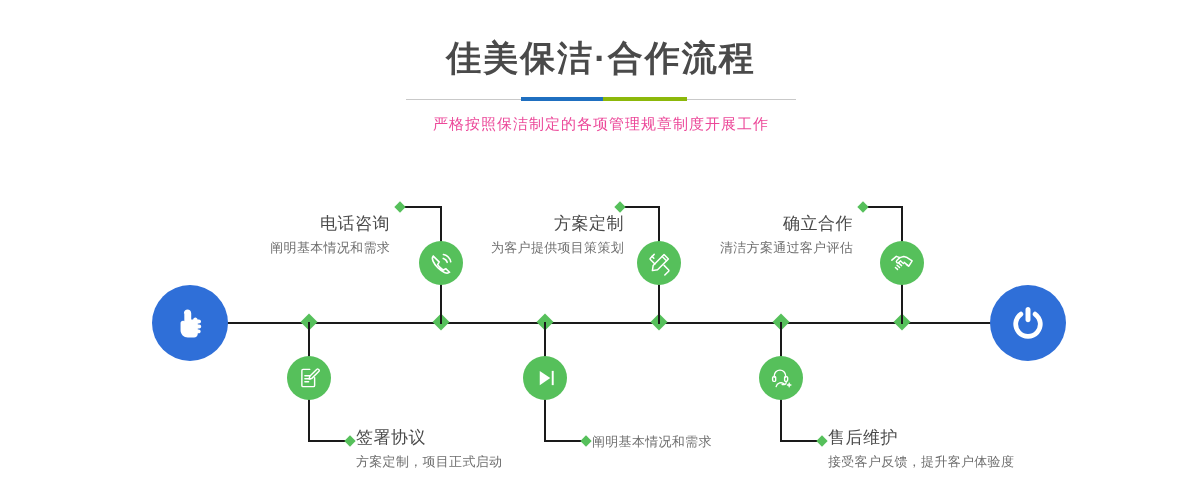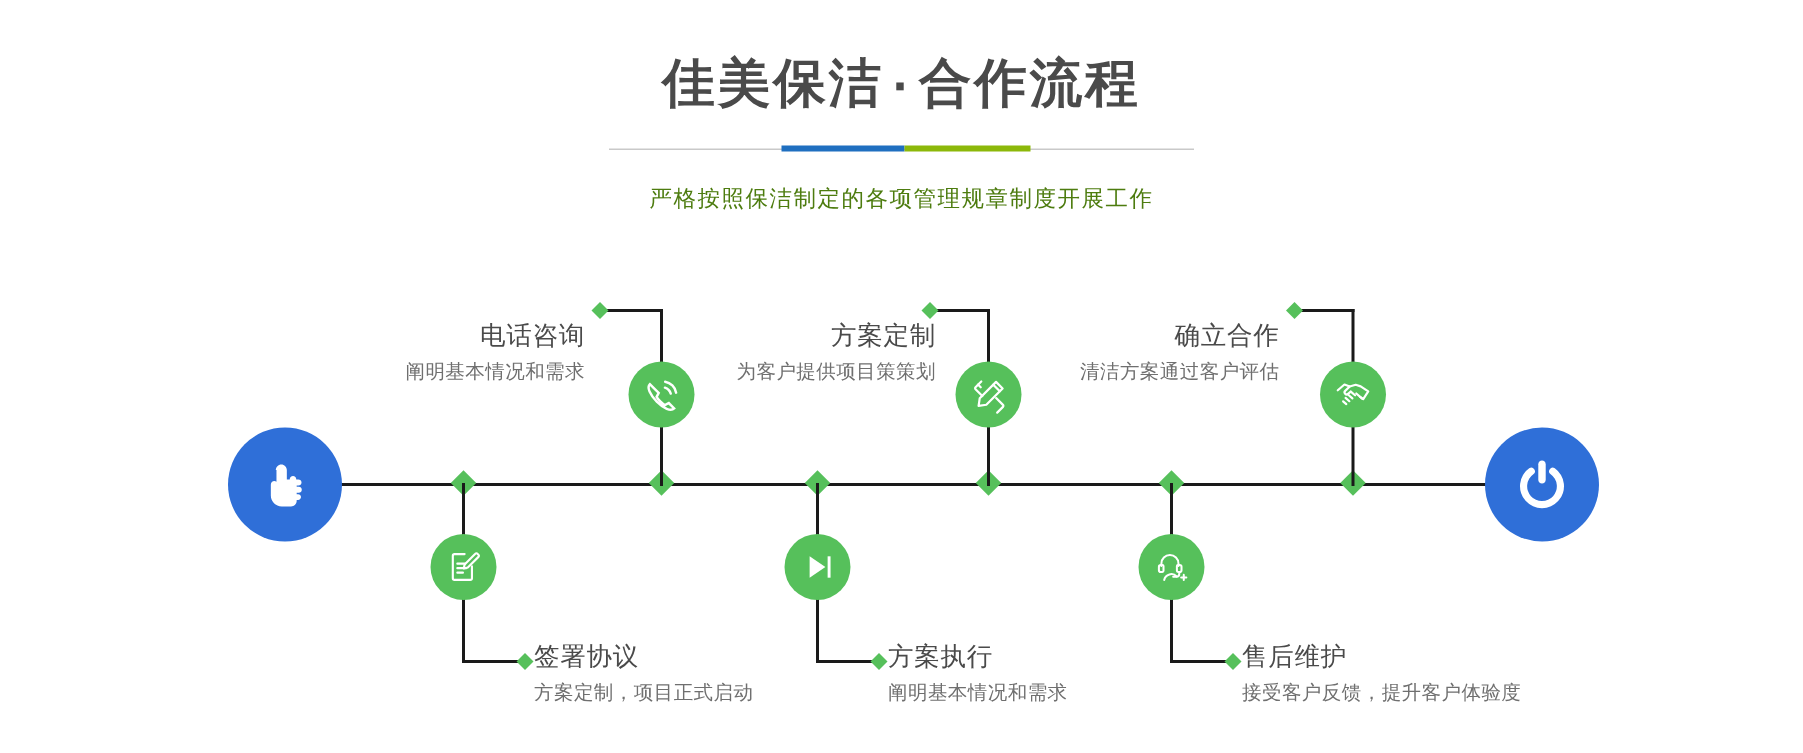--- a/index.html
+++ b/index.html
@@ -21,21 +21,20 @@
     background: #ffffff;
   }
 
   
   .header {
     position: absolute;
     left: 0;
     top: 0;
     width: 1202px;
     text-align: center;
-    font-family: Liberation Mono, monospace;
   }
   .page-title {
     margin: 0;
     padding-top: 38px;
     font-size: 35px;
     font-weight: 600;
     letter-spacing: 2px;
     color: #4a4a4a;
     line-height: 1.15;
   }
@@ -63,24 +62,24 @@
   }
   .divider-green {
     position: absolute;
     left: 197px;
     top: 3px;
     width: 84px;
     height: 4px;
     background: #8cb80a;
   }
   .page-subtitle {
-    margin: 8px;
+    margin: 0;
     padding-top: 9px;
     font-size: 15px;
-    color: #4d7c0f;
+    color: #ec4899;
     letter-spacing: 1px;
   }
 
   
   .timeline {
     position: absolute;
     left: 0;
     top: 0;
     width: 1202px;
     height: 502px;
@@ -273,21 +272,20 @@
     <div class="label-dot" style="left:582px; top:437px;"></div>
     <div class="step-node" style="left:523px; top:356px;">
       <span>
         <svg class="icon-svg" width="24" height="24" viewBox="0 0 32 32" aria-hidden="true">
           <path d="M9 6.5 23 16 9 25.5z" fill="#ffffff"></path>
           <rect x="25" y="6.5" width="2.6" height="19" fill="#ffffff"></rect>
         </svg>
       </span>
     </div>
     <div class="label-block below" style="left:592px; top:428px; width:260px;">
-      <div class="lb-title">方案执行</div>
       <div class="lb-desc">阐明基本情况和需求</div>
     </div>
 
     <div class="diamond" style="left:896px; top:316px;"></div>
     <div class="vline" style="left:901px; top:206px; height:118px;"></div>
     <div class="hline" style="left:863px; top:206px; width:40px;"></div>
     <div class="label-dot" style="left:859px; top:203px;"></div>
     <div class="step-node" style="left:880px; top:241px;">
       <span>
         <svg class="icon-svg" width="26" height="26" viewBox="0 0 32 32" aria-hidden="true">

